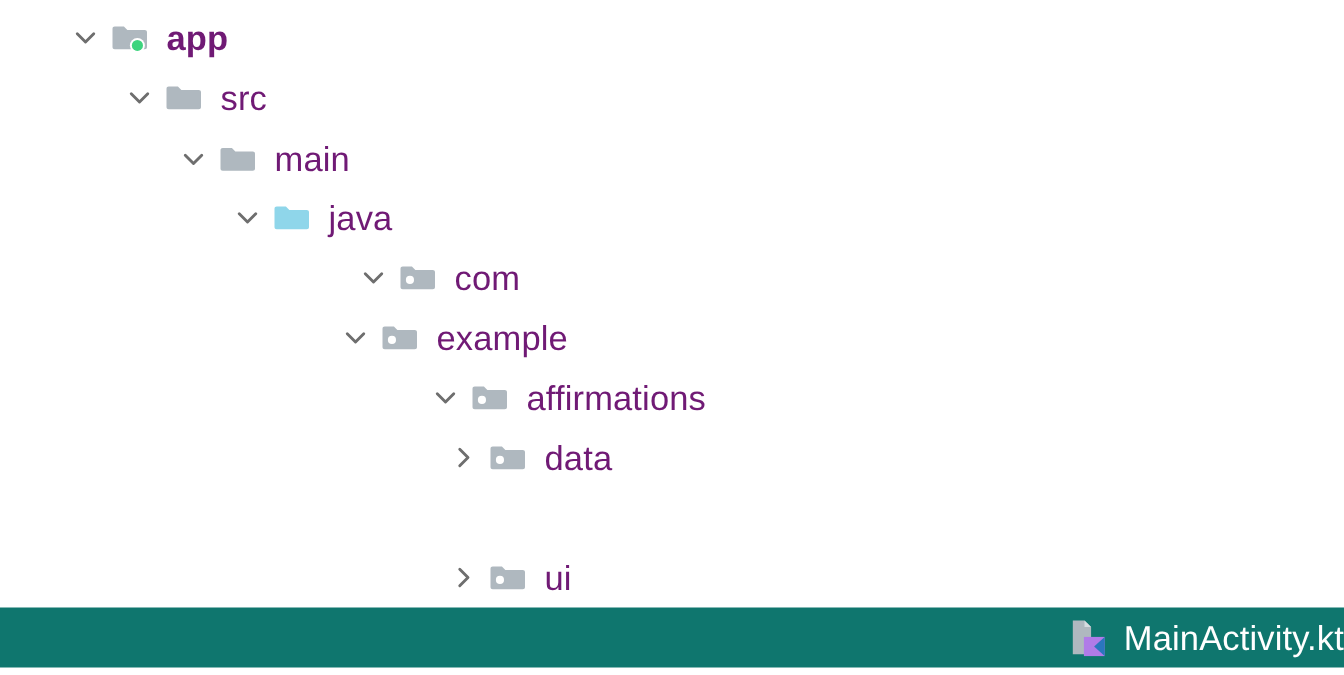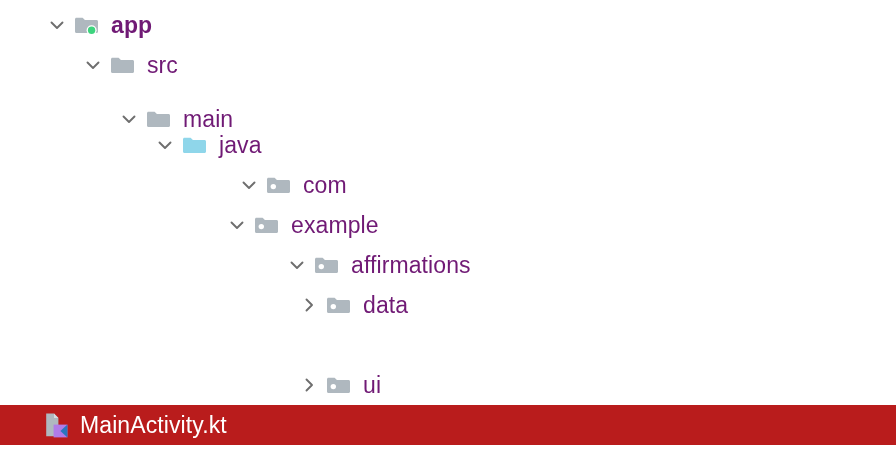--- a/index.html
+++ b/index.html
@@ -26,22 +26,22 @@
     position: absolute;
     left: 0;
     width: 896px;
     height: 40px;
     display: flex;
     align-items: center;
     box-sizing: border-box;
   }
 
   .tree-row.selected {
-    background: #b91c1c;
-    justify-content: flex-start;
+    background: #0f766e;
+    justify-content: flex-end;
     padding-left: 43px;
   }
 
   .row-indent {
     flex: 0 0 auto;
   }
 
   .chevron {
     flex: 0 0 auto;
     width: 26px;
@@ -106,21 +106,21 @@
           <path d="M4.5 7.5 L10 13 L15.5 7.5" fill="none" stroke="#6E6E6E" stroke-width="1.9" stroke-linecap="round" stroke-linejoin="round"></path>
         </svg>
       </span>
       <span class="node-icon">
         <svg width="26" height="22" viewBox="0 0 26 22" aria-hidden="true">
           <path d="M1 5.2 C1 4.3 1.6 3.7 2.5 3.7 L8.6 3.7 L10.9 6.0 L22.5 6.0 C23.4 6.0 24 6.6 24 7.5 L24 17.4 C24 18.3 23.4 18.9 22.5 18.9 L2.5 18.9 C1.6 18.9 1 18.3 1 17.4 Z" fill="#AFB8BF"></path>
         </svg>
       </span>
       <span class="node-label">src</span>
     </div>
-    <div class="tree-row" style="top: 99px;">
+    <div class="tree-row" style="top: 86px;">
       <div class="row-indent" style="width: 116px;"></div>
       <span class="chevron">
         <svg width="20" height="20" viewBox="0 0 20 20" aria-hidden="true">
           <path d="M4.5 7.5 L10 13 L15.5 7.5" fill="none" stroke="#6E6E6E" stroke-width="1.9" stroke-linecap="round" stroke-linejoin="round"></path>
         </svg>
       </span>
       <span class="node-icon">
         <svg width="26" height="22" viewBox="0 0 26 22" aria-hidden="true">
           <path d="M1 5.2 C1 4.3 1.6 3.7 2.5 3.7 L8.6 3.7 L10.9 6.0 L22.5 6.0 C23.4 6.0 24 6.6 24 7.5 L24 17.4 C24 18.3 23.4 18.9 22.5 18.9 L2.5 18.9 C1.6 18.9 1 18.3 1 17.4 Z" fill="#AFB8BF"></path>
         </svg>

